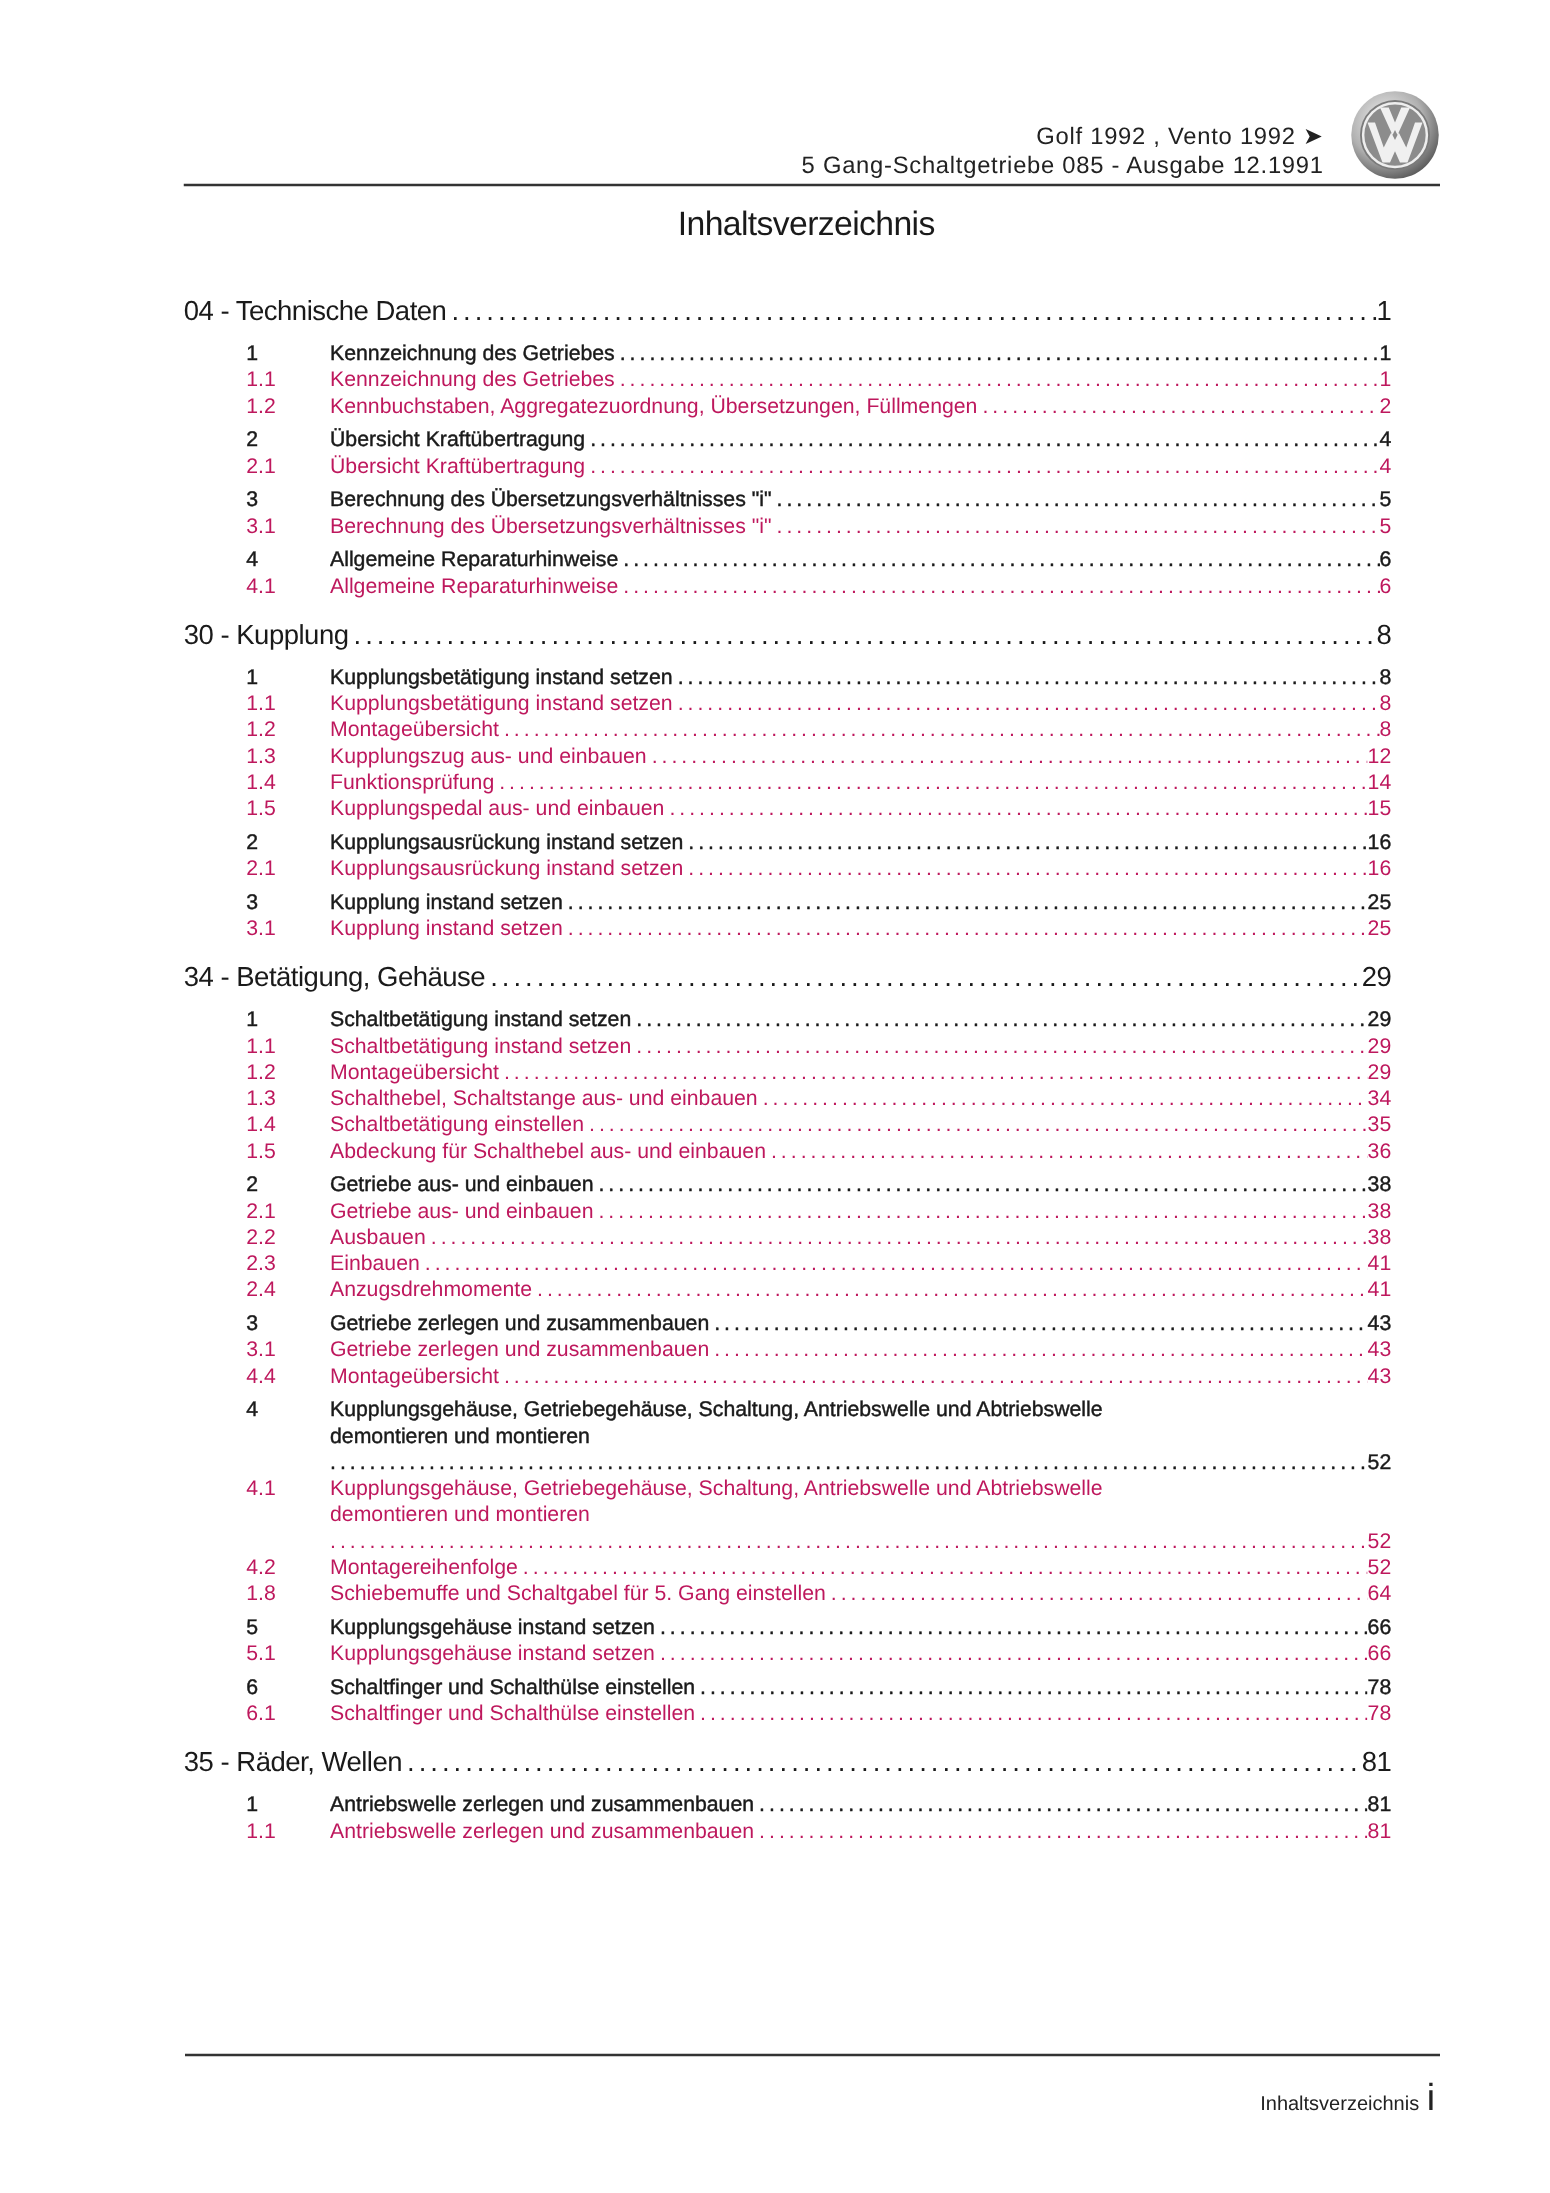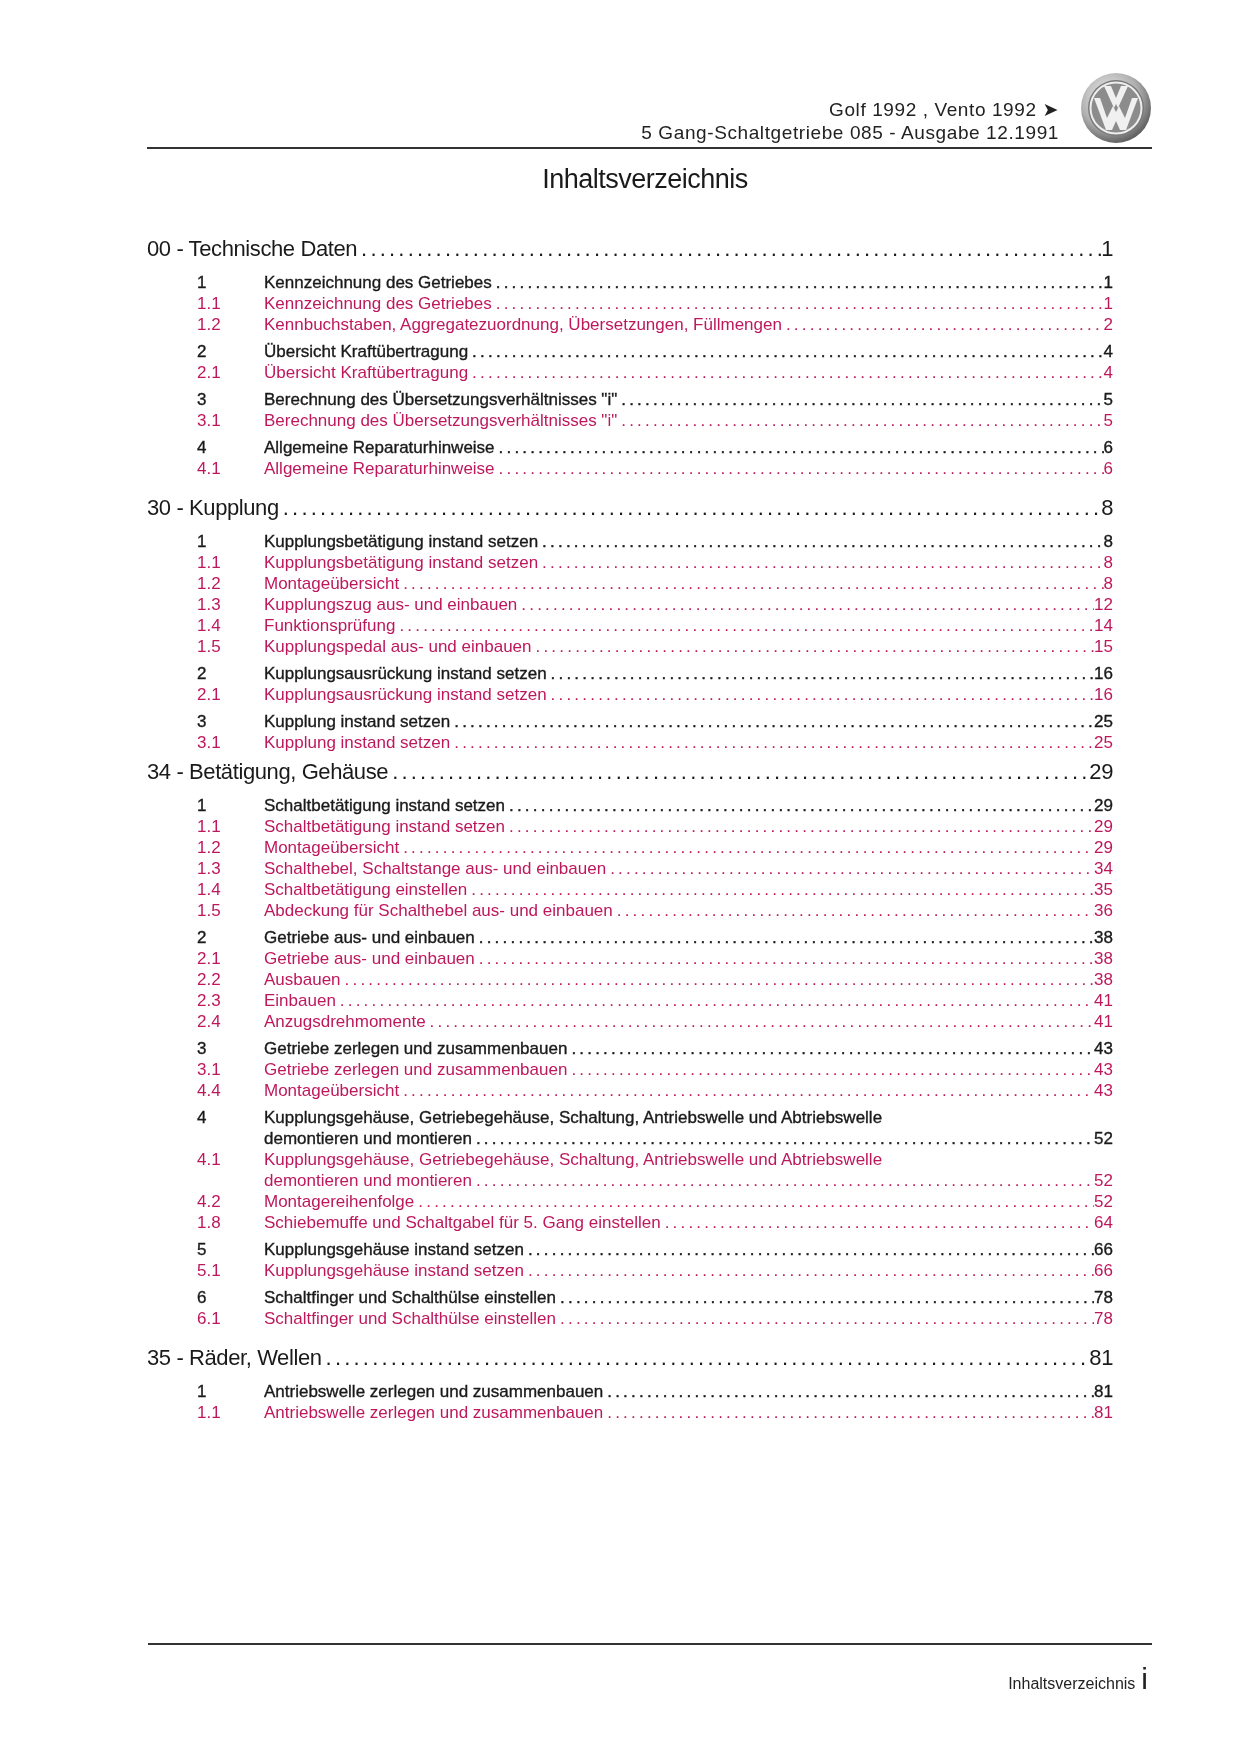--- a/index.html
+++ b/index.html
@@ -19,21 +19,21 @@
   .row.sec { font-weight:normal; -webkit-text-stroke:0.35px #1a1a1a; margin-top:6px; }
   .row.sub { color:#be185d; }
   .num { width:67px; padding-left:50px; flex:none; }
   .ttl-wrap { flex:1; display:flex; align-items:center; overflow:hidden; }
   .ttl { white-space:nowrap; flex:none; padding-right:4px; }
   .dots { flex:1; overflow:hidden; white-space:nowrap; letter-spacing:3.2px; }
   .dots::after { content:"....................................................................................................................................................................................................................................."; }
   .page { flex:none; text-align:right; }
   .multi .ttl-wrap { flex-direction:column; align-items:stretch; }
   .multi .line1 { white-space:nowrap; }
-  .multi .line2 { display:flex; align-items:flex-start; }
+  .multi .line2 { display:flex; align-items:flex-start;flex-direction:column; }
   .footer-rule { position:absolute; left:148px; top:1643px; width:1004px; height:2px; background:#333; }
   .footer { position:absolute; right:92px; top:1666px; display:flex; align-items:baseline; }
   .footer-text { font-size:16px; color:#222; }
   .footer-page { font-size:30px; margin-left:6px; line-height:26px; color:#222; }
 </style>
 </head>
 <body>
 
 <div class="header">
   <div class="hdr-line1">Golf 1992 , Vento 1992 ➤</div>
@@ -53,21 +53,21 @@
   <circle cx="36" cy="36" r="25.5" fill="#8c8c8c" stroke="#eee" stroke-width="2"></circle>
   <path d="M24 14 L31 14 L36 26 L41 14 L48 14 L38 36 L36 32 L34 36 Z" fill="#f0f0f0"></path>
   <path d="M14 26 L20 26 L27 46 L33 34 L36 40 L39 34 L45 46 L52 26 L58 26 L46 58 L40 58 L36 49 L32 58 L26 58 Z" fill="#f0f0f0"></path>
 </svg>
 
 <div class="toc-title">Inhaltsverzeichnis</div>
 
 <div class="toc">
 
   <div class="chapter">
-    <span class="ttl">00 - Technische Daten</span>
+    <span class="ttl">04 - Technische Daten</span>
     <span class="dots"></span>
     <span class="page">1</span>
   </div>
   <div class="row sec">
       <span class="num">1</span>
       <span class="ttl-wrap">
         <span class="ttl">Kennzeichnung des Getriebes</span>
         <span class="dots"></span>
       </span>
       <span class="page">1</span>
@@ -216,21 +216,21 @@
     </div>
   <div class="row sub">
       <span class="num">3.1</span>
       <span class="ttl-wrap">
         <span class="ttl">Kupplung instand setzen</span>
         <span class="dots"></span>
       </span>
       <span class="page">25</span>
     </div>
 
-  <div class="chapter" style="margin-top:2px">
+  <div class="chapter" style="margin-top:12px">
     <span class="ttl">34 - Betätigung, Gehäuse</span>
     <span class="dots"></span>
     <span class="page">29</span>
   </div>
   <div class="row sec">
       <span class="num">1</span>
       <span class="ttl-wrap">
         <span class="ttl">Schaltbetätigung instand setzen</span>
         <span class="dots"></span>
       </span>

